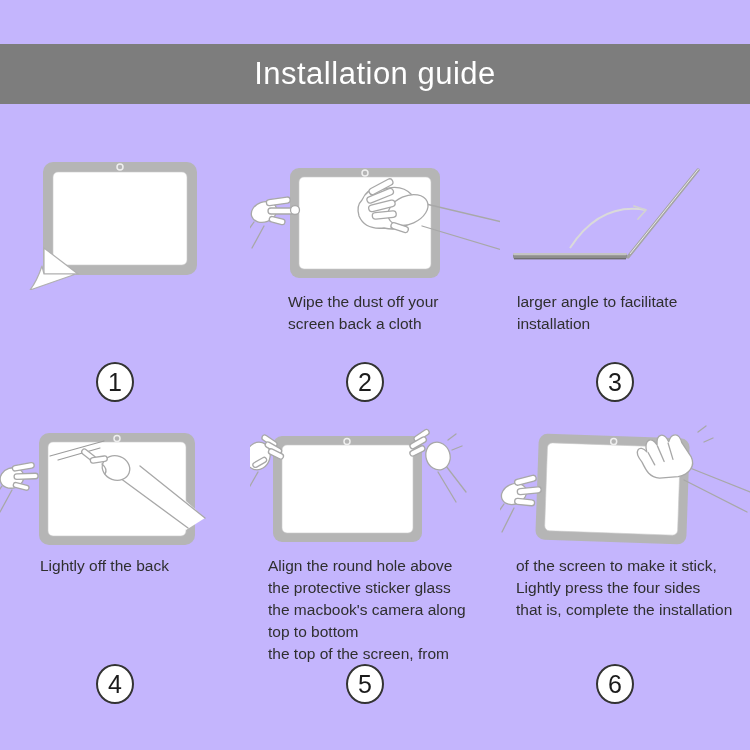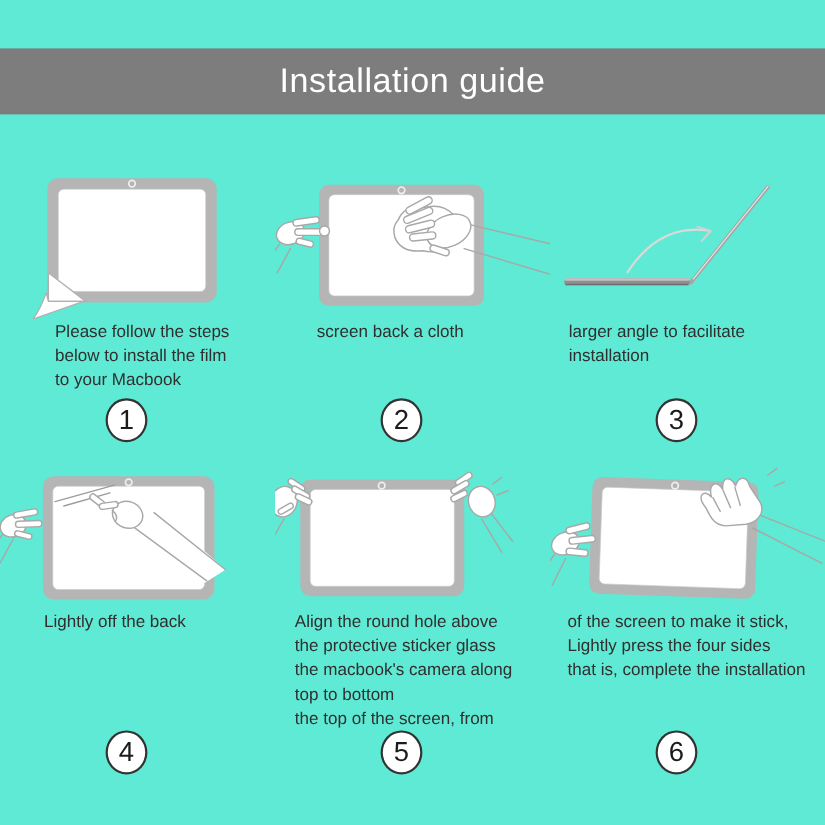--- a/index.html
+++ b/index.html
@@ -1,16 +1,16 @@
 <!DOCTYPE html>
 <html><head>
 <meta charset="utf-8">
 <style>
   html,body{margin:0;padding:0;background:#ffffff;}
-  .page{position:relative;width:750px;height:750px;background:#5eead4;overflow:hidden;
+  .page{position:relative;width:750px;height:750px;background:#c4b5fd;overflow:hidden;
         font-family:"Liberation Sans", sans-serif;}
   .header{position:absolute;top:44px;left:0;width:750px;height:60px;background:#7d7d7d;
           display:flex;align-items:center;justify-content:center;}
   .header-title{color:#ffffff;font-size:31px;letter-spacing:0.5px;}
   .cell{position:absolute;width:250px;}
   .r1{top:150px;height:250px;}
   .r2{top:420px;height:300px;}
   .c1{left:0;} .c2{left:250px;} .c3{left:500px;}
   .illus{position:absolute;top:0;left:0;width:250px;height:140px;}
   .illus svg{display:block;}
@@ -42,25 +42,20 @@
       <svg width="250" height="140" viewBox="0 0 250 140">
         <rect x="43" y="12" width="154" height="113" rx="10" fill="#b5b5b5"></rect>
         <rect x="53" y="22" width="134" height="93" rx="5" fill="#ffffff" stroke="#c9c9c9" stroke-width="0.6"></rect>
         <circle cx="120" cy="17" r="3" fill="none" stroke="#efefef" stroke-width="1.5"></circle>
         <g>
           <path d="M44 98 L44 124 L78 124 Z" fill="#ffffff" stroke="#b0b0b0" stroke-width="1.2"></path>
           <path d="M44 124 L76 124 L30 140 Q37 131 42 116 Z" fill="#ffffff" stroke="#b0b0b0" stroke-width="1.2" stroke-linejoin="round"></path>
         </g>
       </svg>
     </div>
-    <div class="caption cap-1">
-      <div>Please follow the steps</div>
-      <div>below to install the film</div>
-      <div>to your Macbook</div>
-    </div>
     <div class="num">1</div>
   </div>
 
   <div class="cell r1 c2">
     <div class="illus">
       <svg width="250" height="140" viewBox="0 0 250 140">
         <rect x="40" y="18" width="150" height="110" rx="9" fill="#b5b5b5"></rect>
         <rect x="49" y="27" width="132" height="92" rx="5" fill="#ffffff" stroke="#c9c9c9" stroke-width="0.6"></rect>
         <circle cx="115" cy="23" r="3" fill="none" stroke="#efefef" stroke-width="1.5"></circle>
         <g>
@@ -79,20 +74,21 @@
           <ellipse class="hand" cx="158" cy="60" rx="21" ry="14" transform="rotate(-24 158 60)"></ellipse>
           <rect class="hand" x="118" y="40" width="26" height="6.5" rx="3.2" transform="rotate(-28 118 40)"></rect>
           <rect class="hand" x="116" y="48" width="28" height="6.5" rx="3.2" transform="rotate(-22 116 48)"></rect>
           <rect class="hand" x="118" y="56" width="27" height="6.5" rx="3.2" transform="rotate(-14 118 56)"></rect>
           <rect class="hand" x="122" y="63" width="24" height="6.5" rx="3.2" transform="rotate(-6 122 63)"></rect>
           <rect class="hand" x="142" y="72" width="18" height="6" rx="3" transform="rotate(18 142 72)"></rect>
         </g>
       </svg>
     </div>
     <div class="caption cap-2">
+      <div>Wipe the dust off your</div>
       <div>screen back a cloth</div>
     </div>
     <div class="num">2</div>
   </div>
 
   <div class="cell r1 c3">
     <div class="illus">
       <svg width="250" height="140" viewBox="0 0 250 140">
         <g>
           <path d="M70 98 Q100 52 146 60" fill="none" stroke="#dadada" stroke-width="2"></path>

